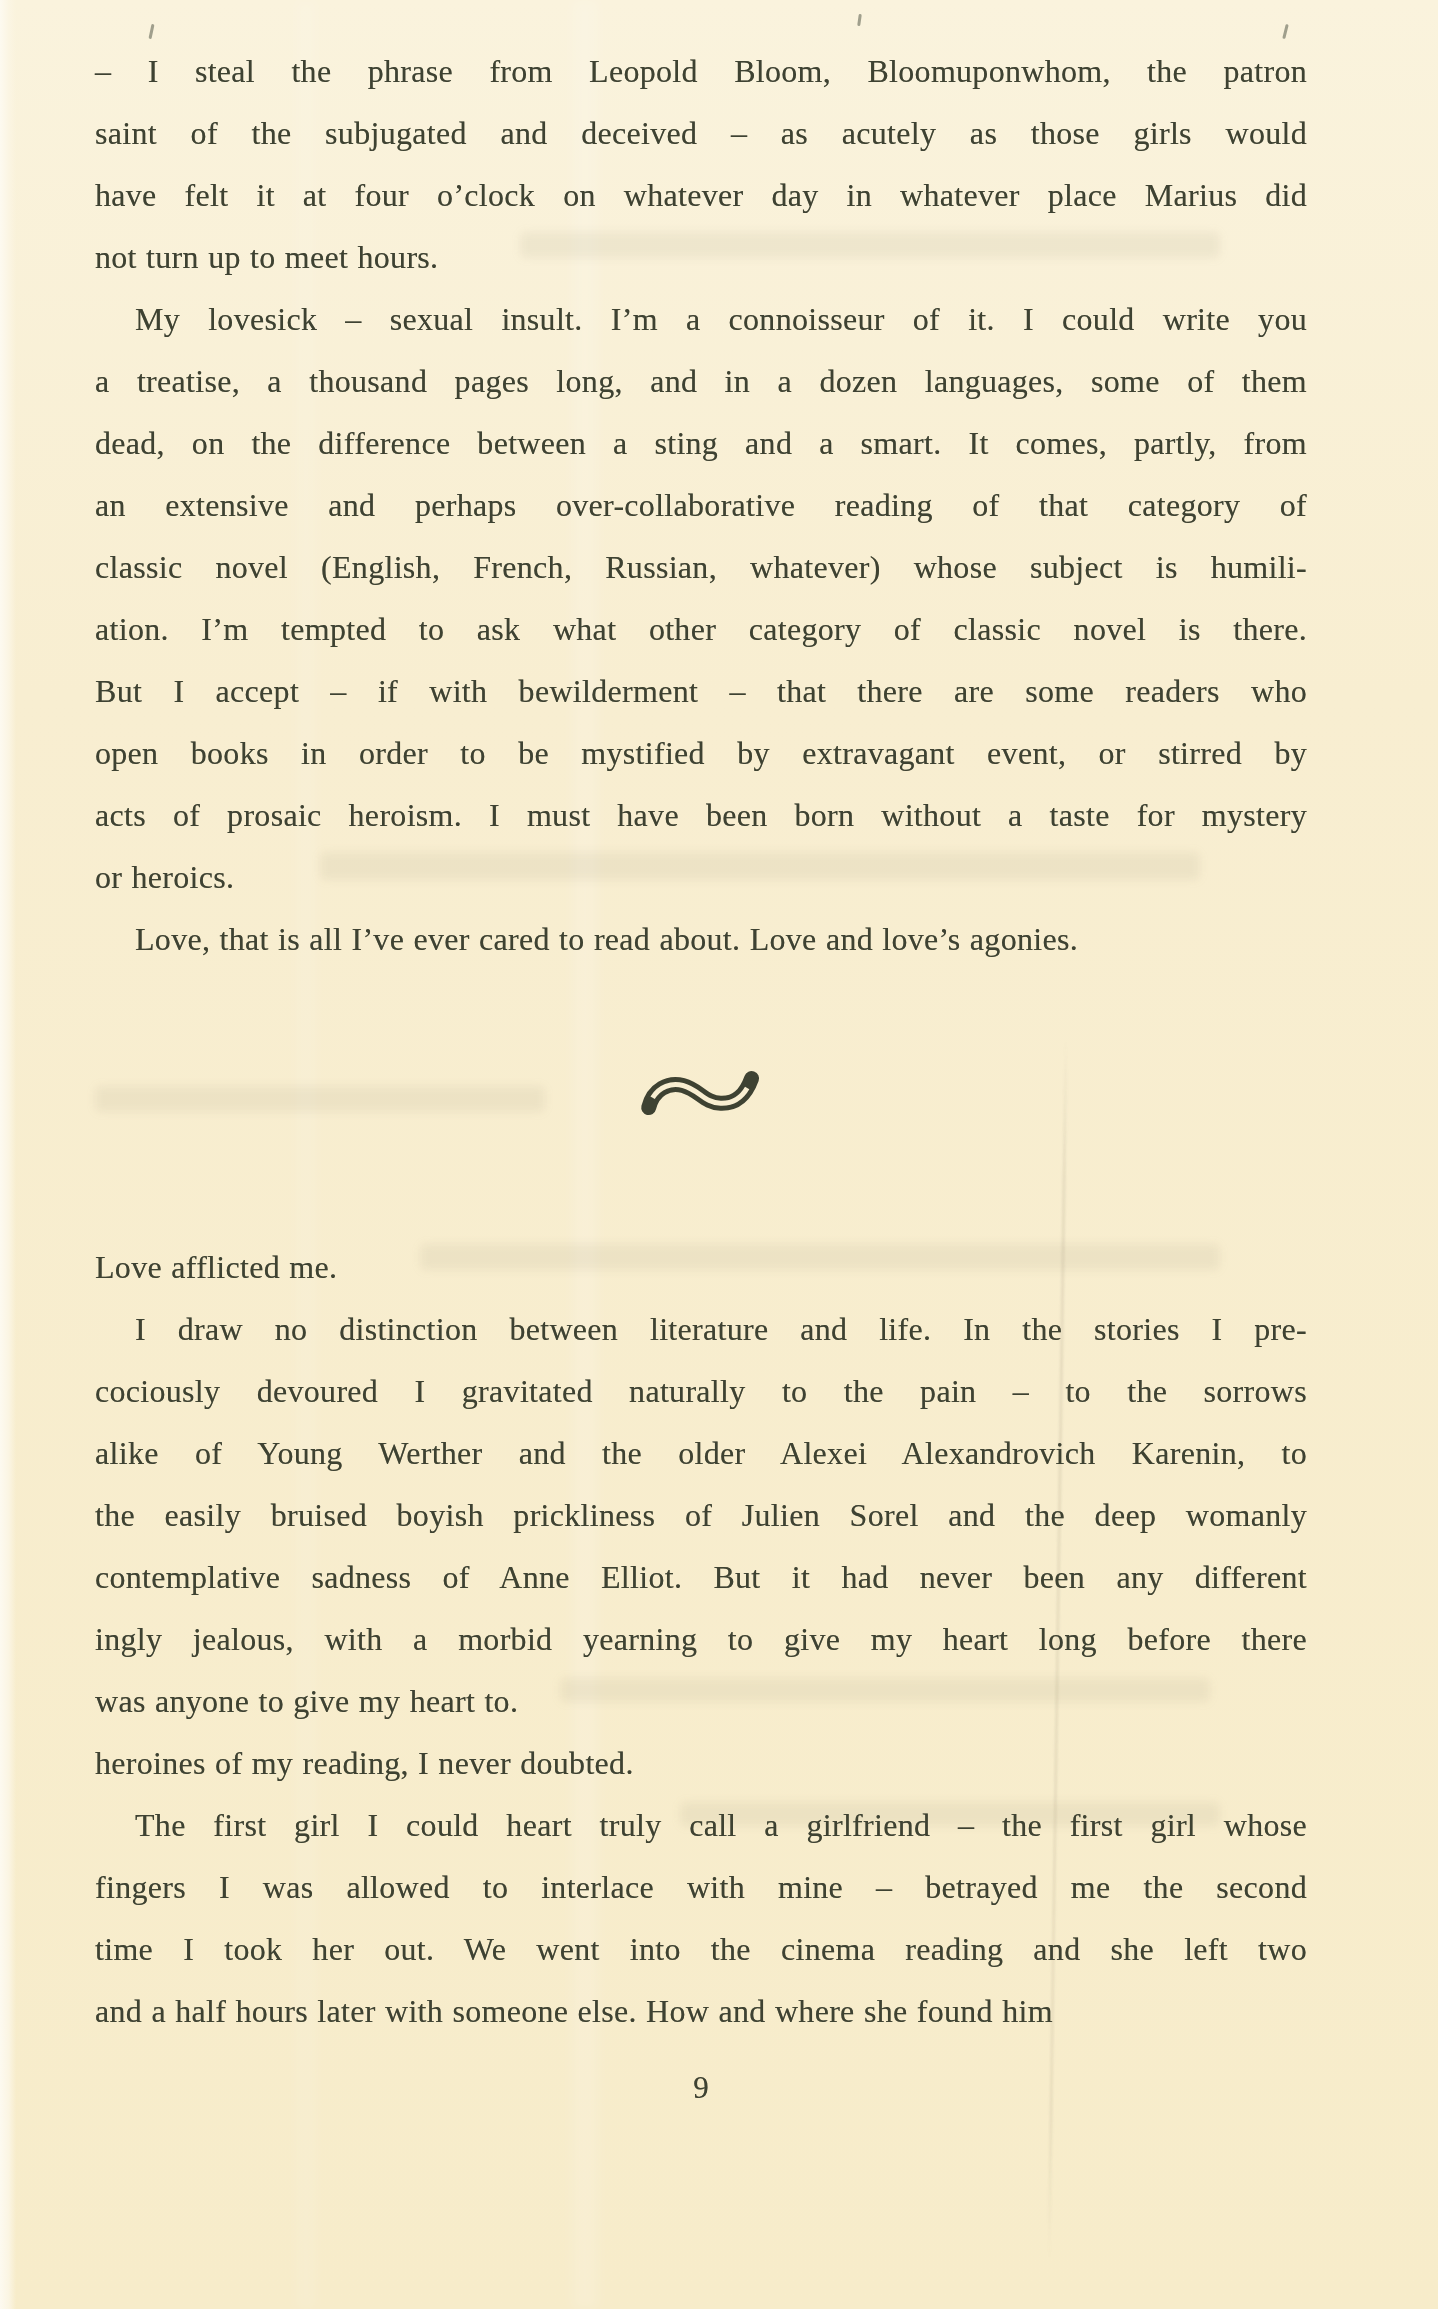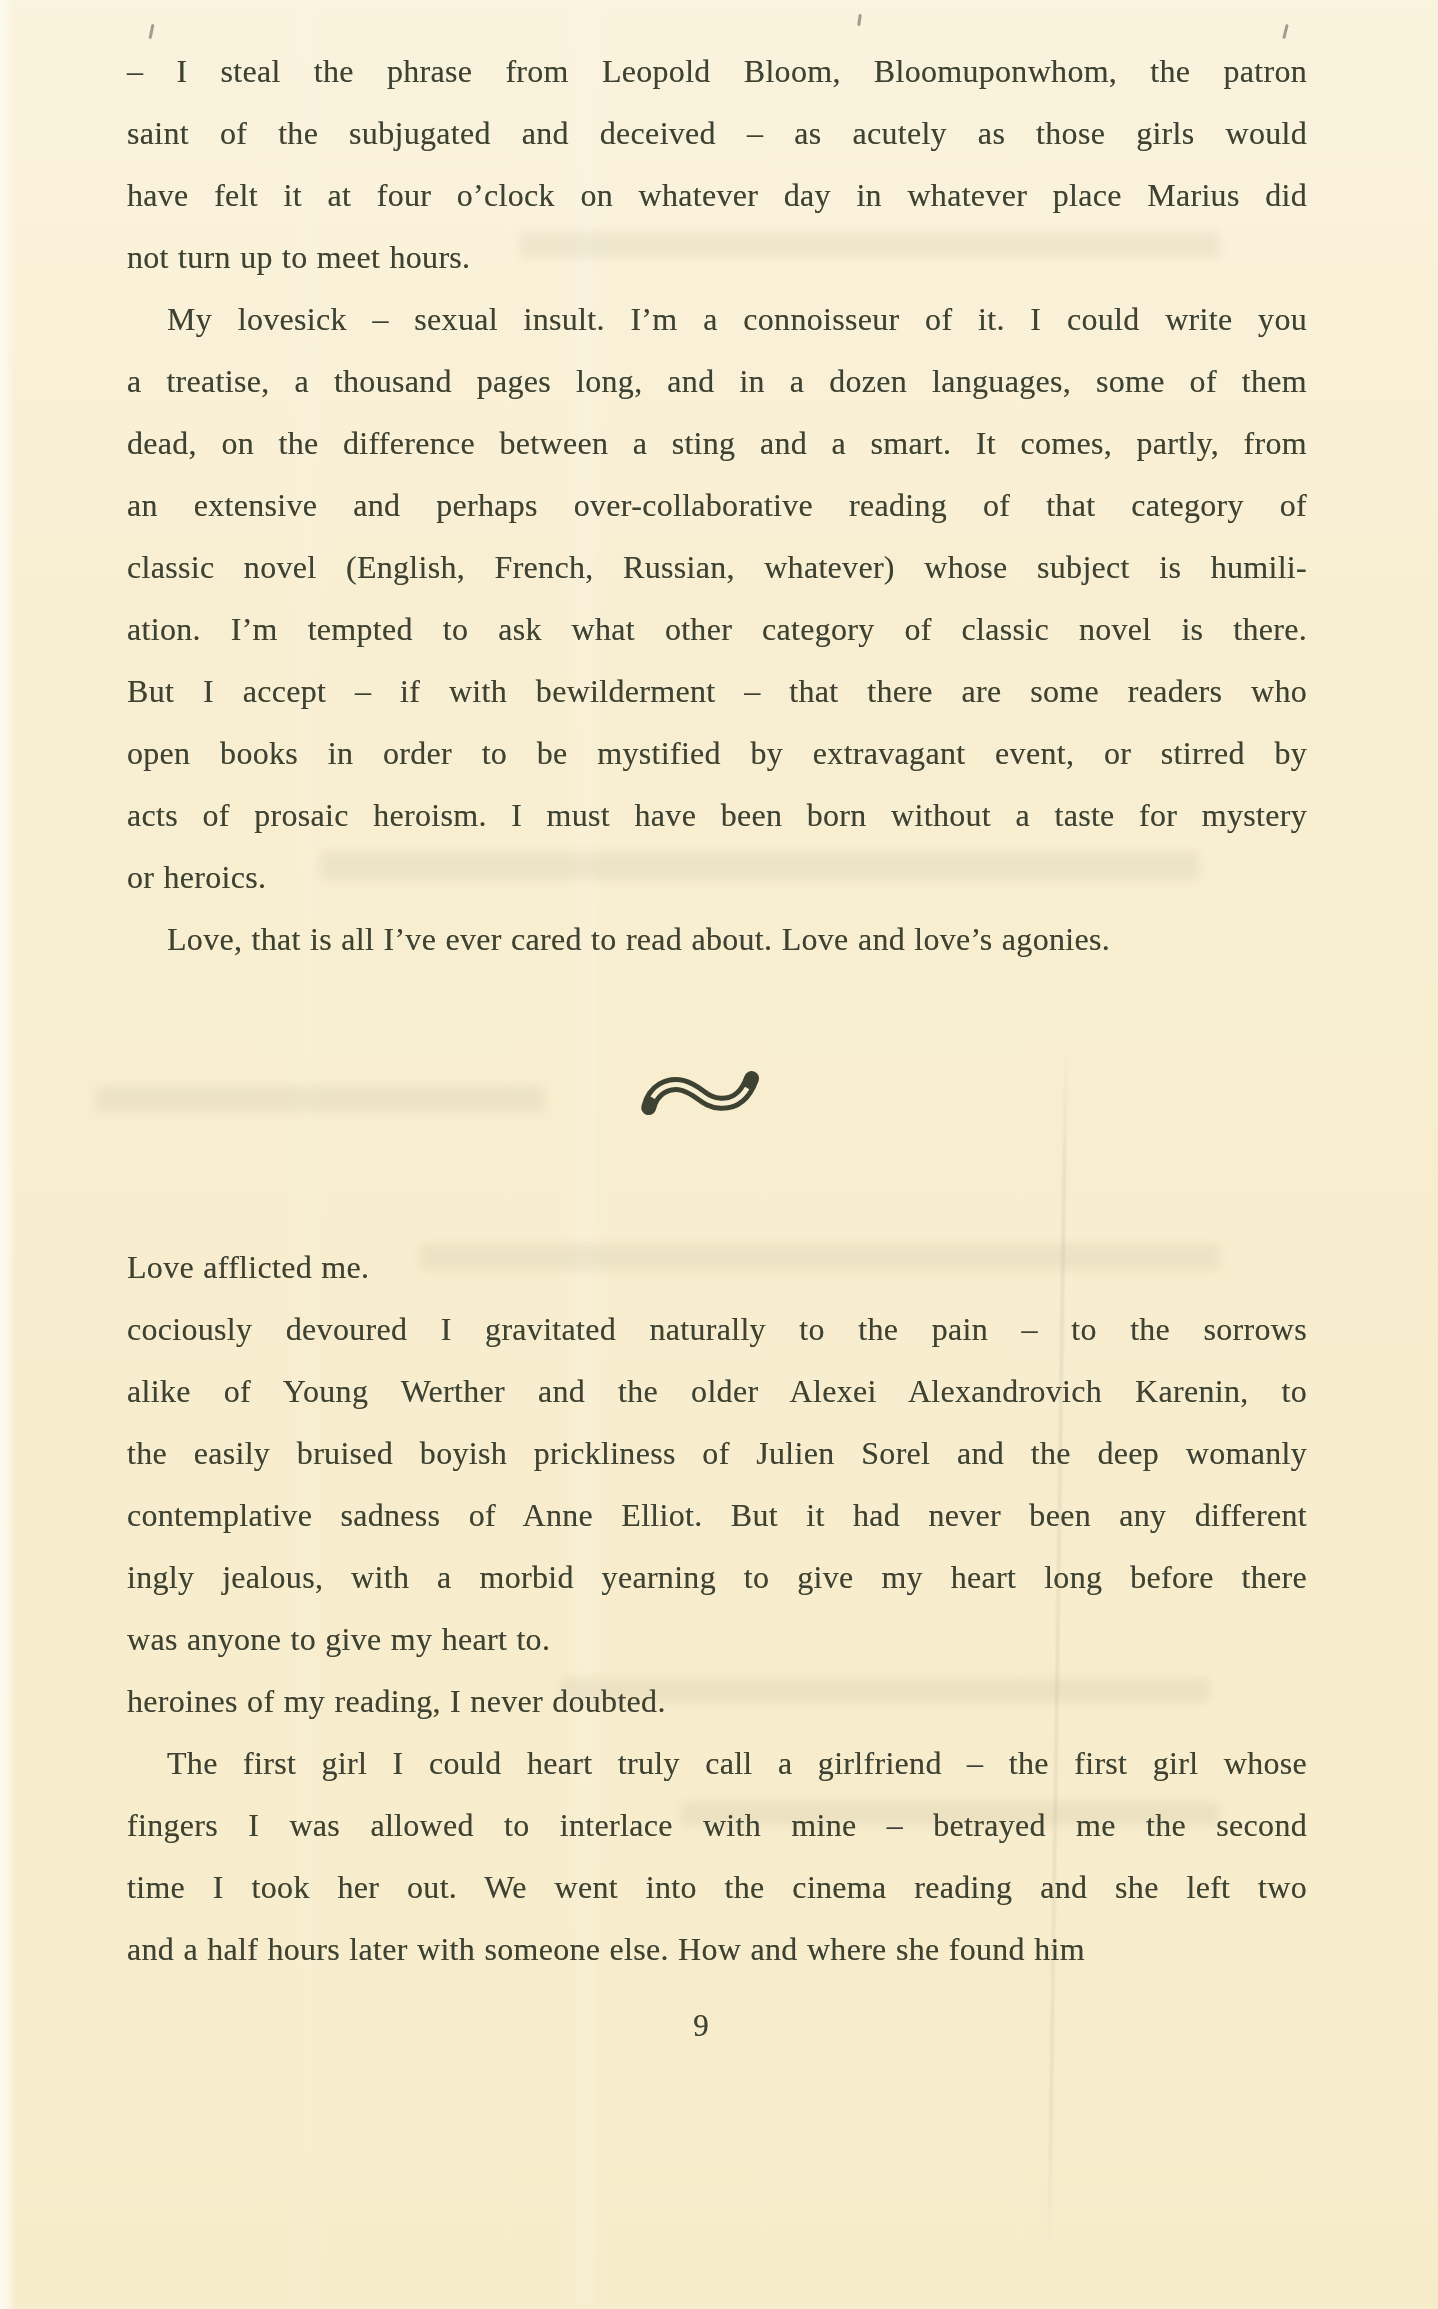--- a/index.html
+++ b/index.html
@@ -30,21 +30,20 @@
   .ghost.g4{left:420px;top:1244px;width:800px;height:26px;}
   .ghost.g5{left:560px;top:1678px;width:650px;height:24px;}
   .ghost.g6{left:680px;top:1802px;width:540px;height:24px;}
   
   .page-text{position:absolute;left:95px;top:40px;width:1212px;}
   .line{
     font-size:32px;line-height:62px;
     letter-spacing:0.3px;word-spacing:1px;
     text-align:justify;text-align-last:justify;-moz-text-align-last:justify;
     text-shadow:0 0 0.6px rgba(62,66,50,0.55);
-    margin-left:32px;
   }
   .line.end{text-align-last:left;-moz-text-align-last:left;}
   .line.indent{text-indent:40px;}
   .ornament-block{height:62px;margin:96px 0 108px 0;display:flex;justify-content:center;align-items:center;}
   .ornament-block svg{transform:rotate(-5deg);}
   .folio{margin-top:26px;text-align:center;font-size:31px;line-height:40px;
     text-shadow:0 0 0.6px rgba(62,66,50,0.55);}
 </style>
 </head>
 <body>
@@ -89,20 +88,21 @@
     <div class="ornament-block">
     <svg width="122" height="54" viewBox="0 0 122 54">
       <path d="M8 33 C14 15 30 9 44 14 C60 20 64 33 80 35 C96 37 106 28 113 13" fill="none" stroke="#3e4232" stroke-width="15" stroke-linecap="round" pathLength="100"></path>
       <path d="M8 33 C14 15 30 9 44 14 C60 20 64 33 80 35 C96 37 106 28 113 13" fill="none" stroke="#f8eed1" stroke-width="5" stroke-linecap="butt" pathLength="100" stroke-dasharray="84 100" stroke-dashoffset="-8"></path>
     </svg>
   </div>
     <div class="paragraph">
       <div class="line end">Love afflicted me.</div>
     </div>
     <div class="paragraph">
+      <div class="line indent">I draw no distinction between literature and life. In the stories I pre-</div>
       <div class="line">cociously devoured I gravitated naturally to the pain – to the sorrows</div>
       <div class="line">alike of Young Werther and the older Alexei Alexandrovich Karenin, to</div>
       <div class="line">the easily bruised boyish prickliness of Julien Sorel and the deep womanly</div>
       <div class="line">contemplative sadness of Anne Elliot. But it had never been any different</div>
       <div class="line">ingly jealous, with a morbid yearning to give my heart long before there</div>
       <div class="line end">was anyone to give my heart to.</div>
     </div>
     <div class="paragraph">
       <div class="line end">heroines of my reading, I never doubted.</div>
     </div>

